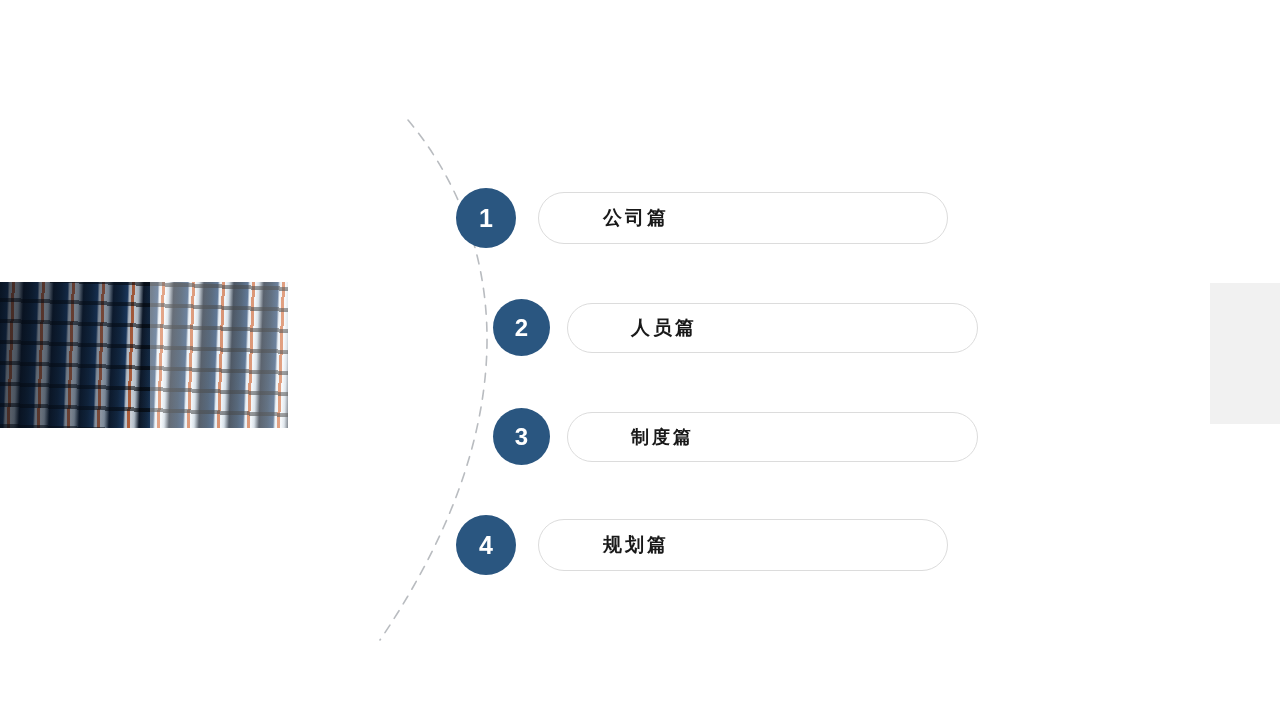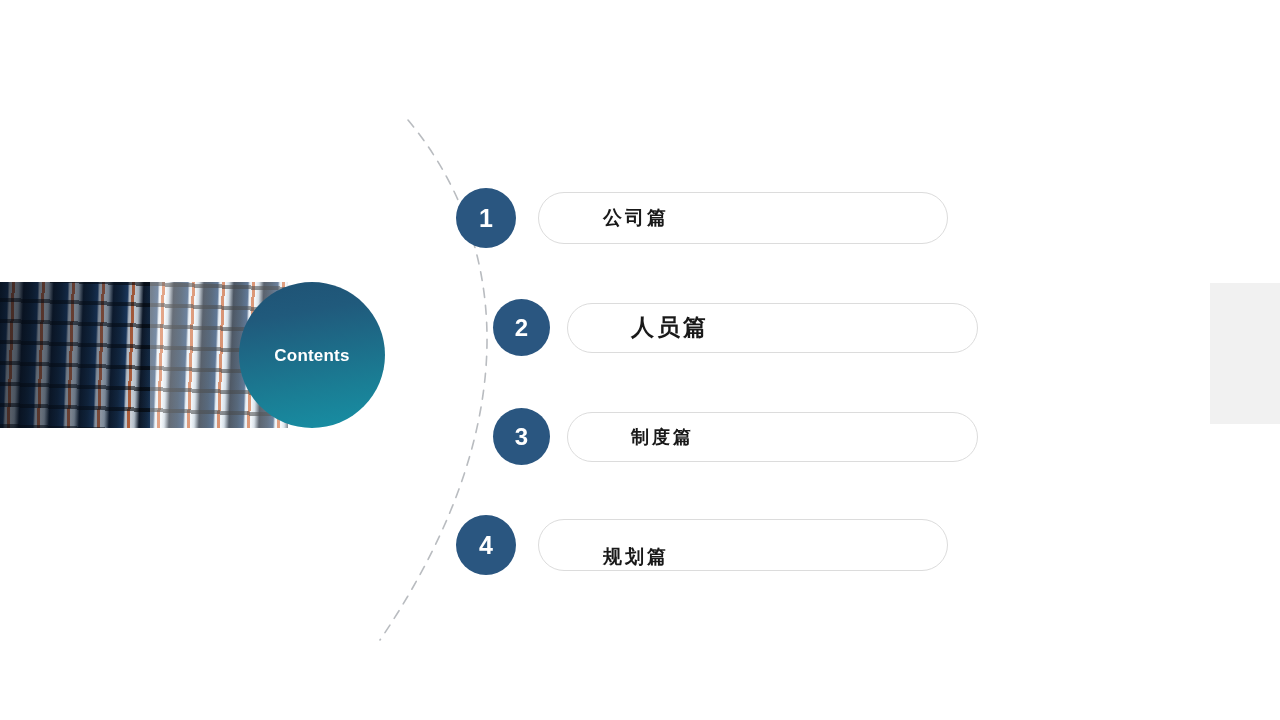--- a/index.html
+++ b/index.html
@@ -171,30 +171,30 @@
 
   
   #row-1 { left: 456px; top: 188px; }
   #row-1 .num-circle { width: 60px; height: 60px; font-size: 25px; }
   #row-1 .pill { width: 410px; height: 52px; margin-left: 22px; padding-left: 16px; }
   #row-1 .pill-text { font-size: 19px; }
 
   #row-2 { left: 493px; top: 299px; }
   #row-2 .num-circle { width: 57px; height: 57px; font-size: 24px; }
   #row-2 .pill { width: 411px; height: 50px; margin-left: 17px; padding-left: 15px; }
-  #row-2 .pill-text { font-size: 23px; }
+  #row-2 .pill-text { font-size: 19px; }
 
   #row-3 { left: 493px; top: 408px; }
   #row-3 .num-circle { width: 57px; height: 57px; font-size: 24px; }
   #row-3 .pill { width: 411px; height: 50px; margin-left: 17px; padding-left: 15px; }
   #row-3 .pill-text { font-size: 18px; }
 
   #row-4 { left: 456px; top: 515px; }
   #row-4 .num-circle { width: 60px; height: 60px; font-size: 25px; }
-  #row-4 .pill { width: 410px; height: 52px; margin-left: 22px; padding-left: 16px; align-items: flex-end; }
+  #row-4 .pill { width: 410px; height: 52px; margin-left: 22px; padding-left: 16px; }
   #row-4 .pill-text { font-size: 19px; }
 </style>
 </head>
 <body>
 
 <div id="slide">
 
   <div id="right-block"></div>
 
   <div id="photo">
@@ -228,17 +228,14 @@
     </div>
   </div>
 
   <div class="row" id="row-4">
     <div class="num-circle">4</div>
     <div class="pill">
       <span class="pill-text">规划篇</span>
     </div>
   </div>
 
-  <div id="contents-circle">
-    <span id="contents-label">Contents</span>
-  </div>
 
 </div>
 
 </body></html>

